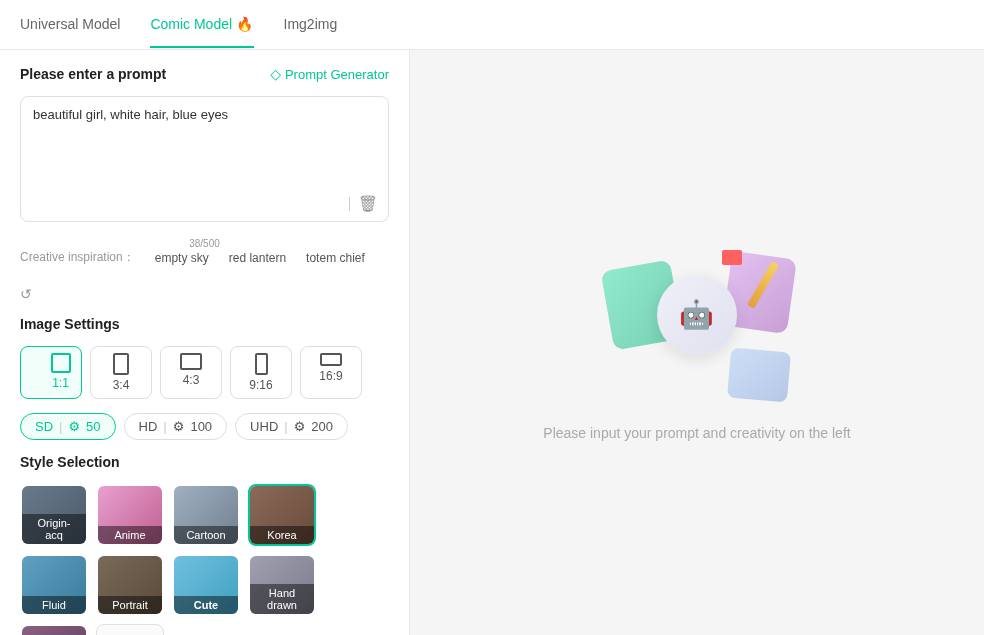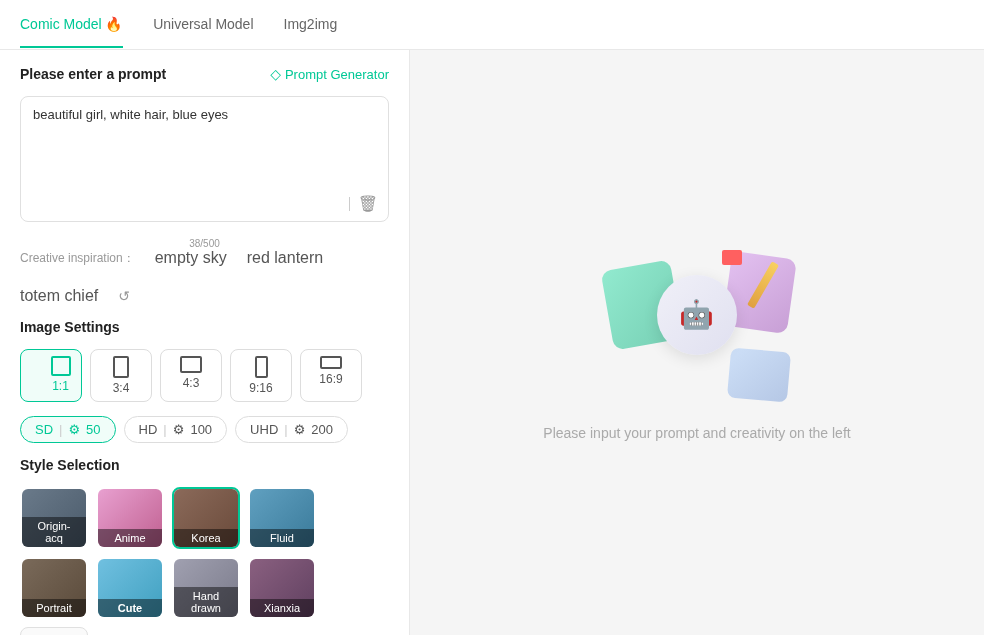--- a/index.html
+++ b/index.html
@@ -125,21 +125,21 @@
       display: flex;
       align-items: center;
       gap: 20px;
       font-size: 12px;
       color: #999;
       flex-wrap: wrap;
     }
     .inspiration-tag {
       color: #555;
       cursor: pointer;
-      font-size: 16px;
+      font-size: 12px;
     }
     .refresh-icon {
       color: #999;
       cursor: pointer;
       font-size: 14px;
     }
 
     
     .ratio-grid {
       display: flex;
@@ -359,26 +359,26 @@
       background: linear-gradient(135deg, #c0d8f8, #a0b8e0);
       border-radius: 8px;
       opacity: 0.75;
       transform: rotate(5deg);
     }
   </style>
 </head>
 <body>
 
 <nav class="top-nav">
+  <div class="nav-tab">
+    <span>Universal Model</span>
+  </div>
   <div class="nav-tab active">
     <span>Comic Model</span>
     <span class="fire-icon">🔥</span>
-  </div>
-  <div class="nav-tab">
-    <span>Universal Model</span>
   </div>
   <div class="nav-tab">
     <span>Img2img</span>
   </div>
 </nav>
 
 <div class="main-layout">
 
   <div class="left-panel">
 
@@ -465,20 +465,25 @@
 
     <div class="style-grid">
       <div class="style-item">
         <div class="style-thumb thumb-origin">
           <span class="style-label">Origin-acq</span>
         </div>
       </div>
       <div class="style-item">
         <div class="style-thumb thumb-anime">
           <span class="style-label">Anime</span>
+        </div>
+      </div>
+      <div class="style-item">
+        <div class="style-thumb thumb-cartoon">
+          <span class="style-label">Cartoon</span>
         </div>
       </div>
       <div class="style-item active">
         <div class="style-thumb thumb-korea">
           <span class="style-label">Korea</span>
         </div>
       </div>
       <div class="style-item">
         <div class="style-thumb thumb-fluid">
           <span class="style-label">Fluid</span>

